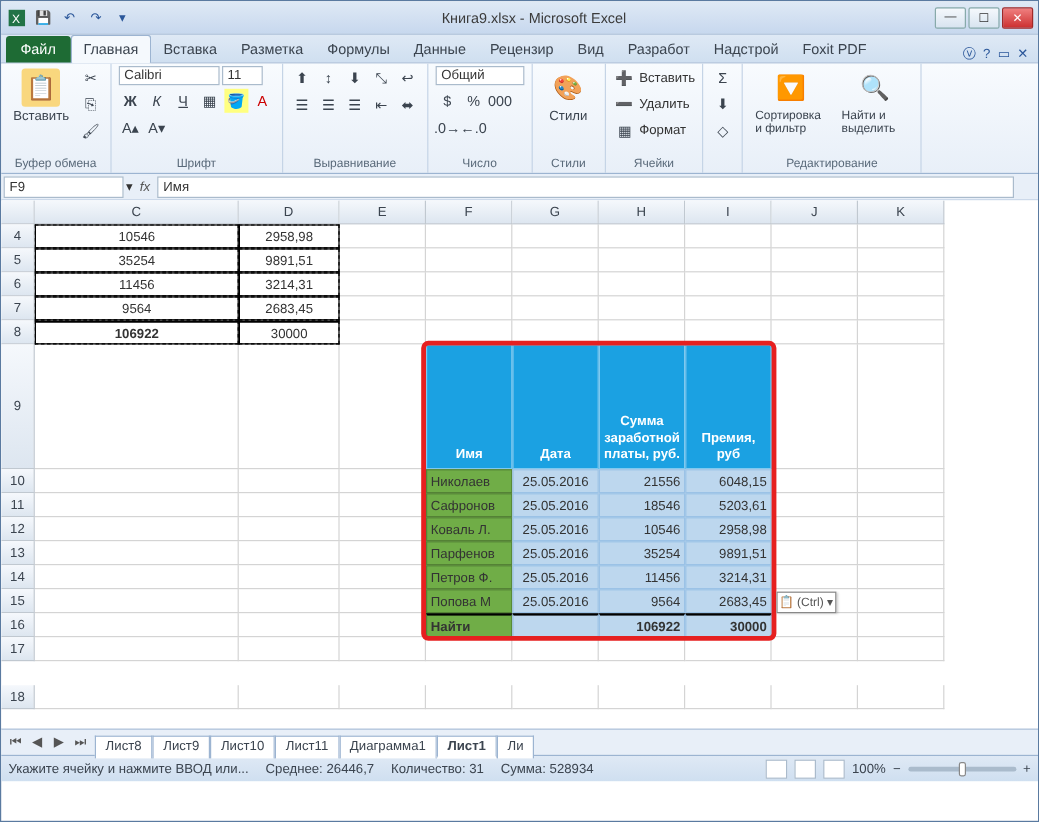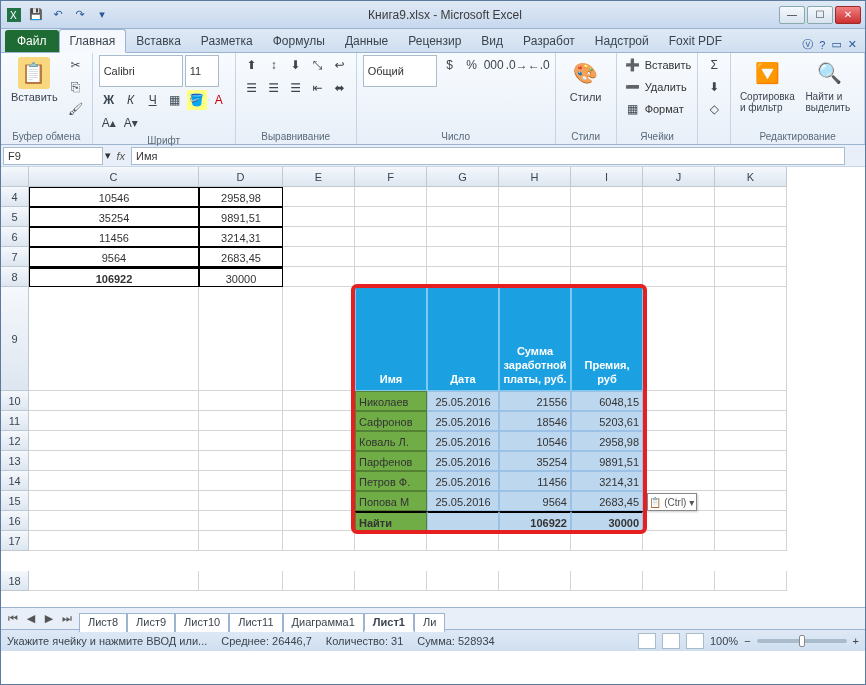--- a/index.html
+++ b/index.html
@@ -20,21 +20,21 @@
   .ribbon-right { margin-left: auto; display:flex; gap:6px; align-items:center; padding-right:8px; color:#2b579a;}
   
   .ribbon { height: 92px; background: linear-gradient(#f8fbfe,#e8eff8); border-bottom: 1px solid #9cb4d1; display: flex; }
   .group { border-right: 1px solid #c5d4e6; padding: 2px 6px 0 6px; display: flex; flex-direction: column; }
   .group-content { flex: 1; display: flex; align-items: flex-start; gap: 4px; }
   .group-label { font-size: 10px; color: #5a6a7a; text-align: center; padding: 2px 0; }
   .big-btn { display: flex; flex-direction: column; align-items: center; gap: 2px; padding: 2px 4px; font-size: 11px; color:#3b444f; min-width: 48px;}
   .big-icon { width: 32px; height: 32px; border-radius: 3px; display:flex; align-items:center; justify-content:center; font-size: 20px;}
   .small-btns { display: flex; flex-direction: column; gap: 2px; }
   .small-btn { width: 20px; height: 20px; display:flex; align-items:center; justify-content:center; font-size:12px; color:#3b444f;}
-  .combo { height: 32px; border: 1px solid #abc; background: #fff; padding: 0 4px; font-size: 11px; display:flex; align-items:center; }
+  .combo { height: 16px; border: 1px solid #abc; background: #fff; padding: 0 4px; font-size: 11px; display:flex; align-items:center; }
   .row { display: flex; gap: 2px; align-items: center; }
   
   .namebar { height: 22px; border-bottom: 1px solid #c5d4e6; display: flex; align-items: center; background: #e8eff8;}
   .namebox { width: 100px; height: 18px; background: #fff; border: 1px solid #abc; margin: 0 2px; padding: 0 4px; font-size: 11px; display:flex; align-items:center;}
   .fx { padding: 0 6px; font-style: italic; color:#555; }
   .formulabox { flex:1; height: 18px; background:#fff; border:1px solid #abc; margin-right: 20px; padding: 0 4px; font-size: 11px; display:flex; align-items:center;}
   
   .sheet-area { position: relative; height: 440px; overflow: hidden; background:#fff;}
   .colheads { display: flex; position: sticky; top:0;}
   .corner { width: 28px; height: 20px; background: linear-gradient(#f5f8fc,#dde6f0); border-right:1px solid #c0c8d0; border-bottom:1px solid #c0c8d0;}
@@ -179,21 +179,21 @@
         <span class="small-btn">☰</span>
         <span class="small-btn">☰</span>
         <span class="small-btn">☰</span>
         <span class="small-btn">⇤</span>
         <span class="small-btn">⬌</span>
       </div>
     </div>
     <div class="group-label">Выравнивание</div>
   </div>
   <div class="group">
-    <div class="group-content" style="flex-direction:row; gap:3px;">
+    <div class="group-content" style="flex-direction:column; gap:3px;">
       <div class="combo" style="width:74px">Общий</div>
       <div class="row">
         <span class="small-btn">$</span>
         <span class="small-btn">%</span>
         <span class="small-btn">000</span>
       </div>
       <div class="row">
         <span class="small-btn">.0→</span>
         <span class="small-btn">←.0</span>
       </div>

